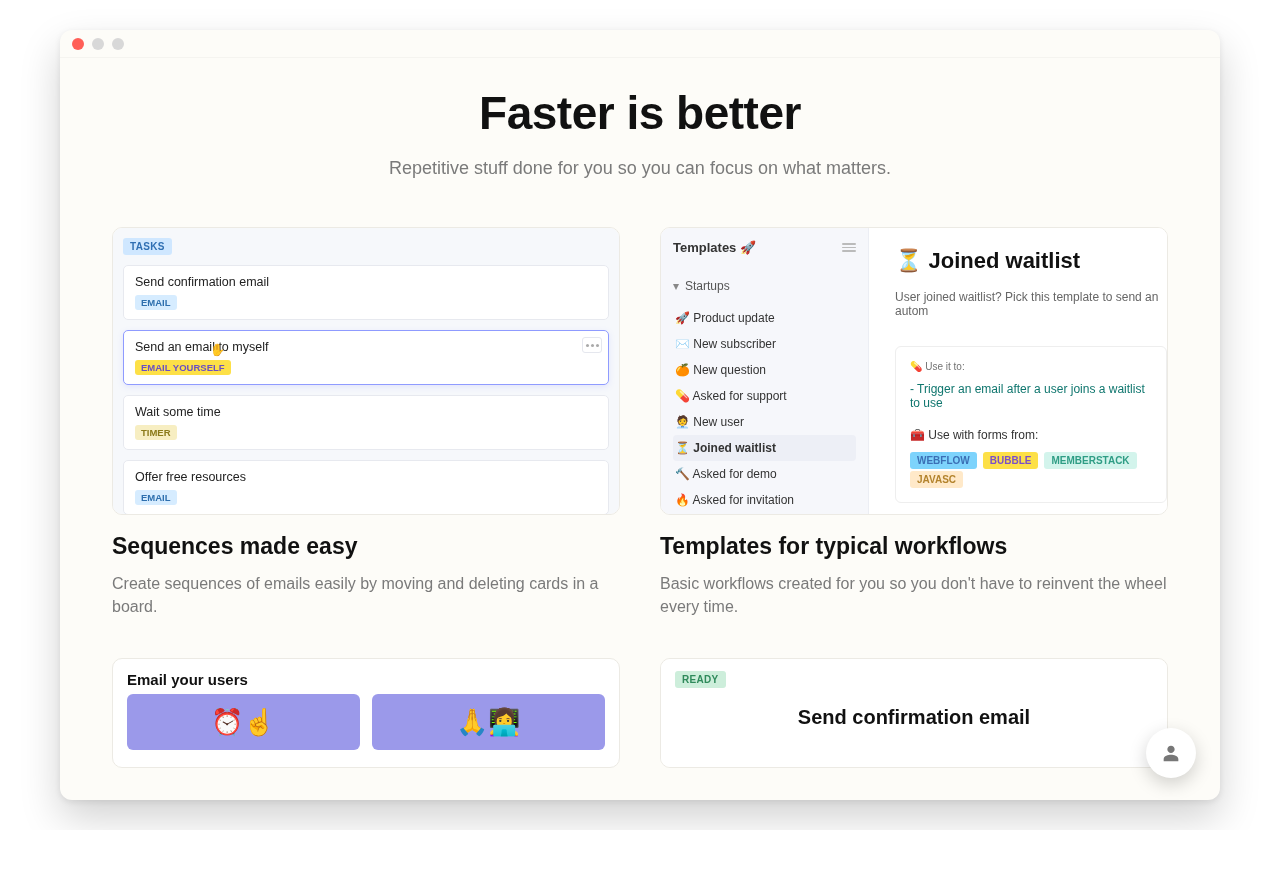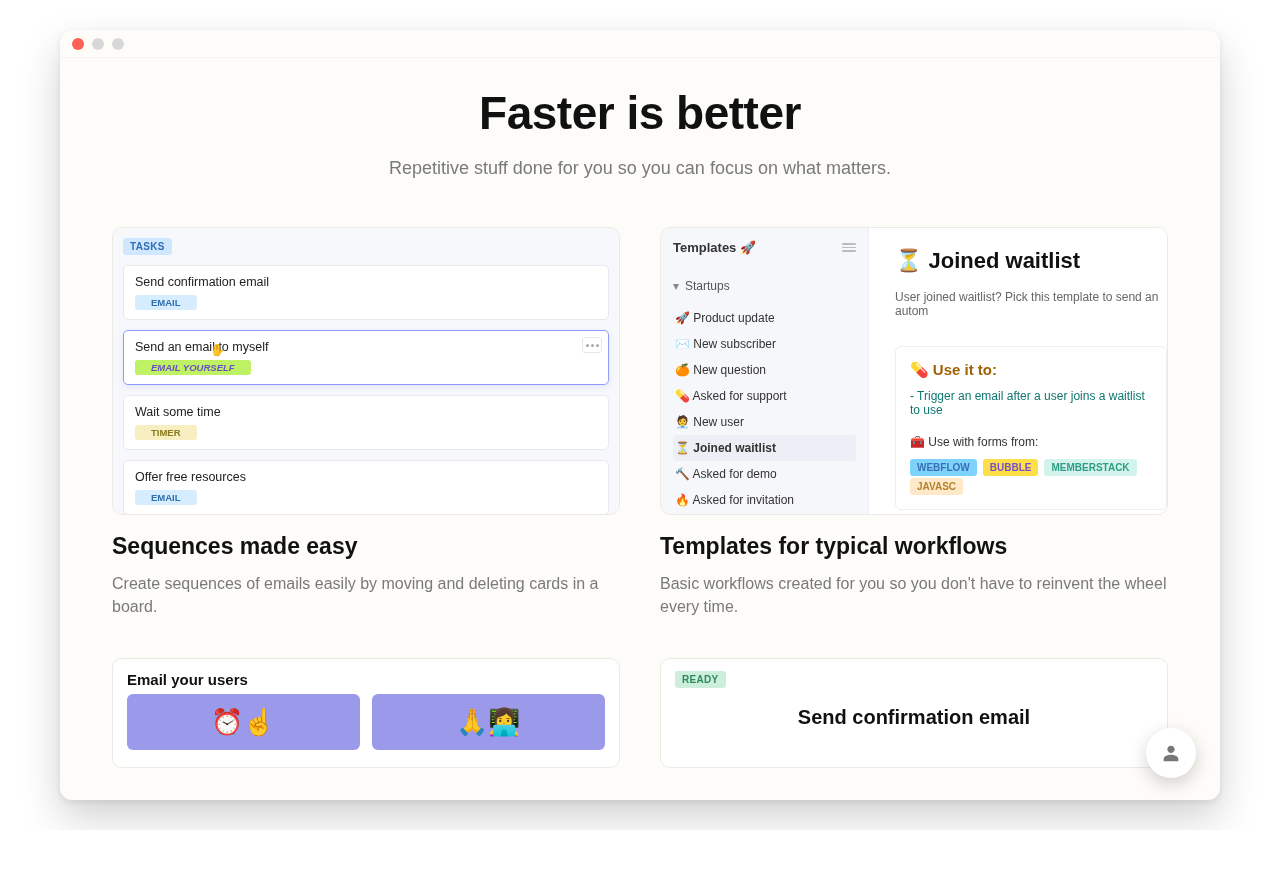--- a/index.html
+++ b/index.html
@@ -97,24 +97,24 @@
   }
   .pill-tasks { background: #cfe7ff; color: #2f6fb3; }
   .task-card {
     background: #fff; border: 1px solid #e7e9ef; border-radius: 5px;
     padding: 9px 11px; margin-top: 10px; position: relative;
   }
   .task-card.sel { border: 1.5px solid #8f9bff; box-shadow: 0 2px 6px rgba(120,130,255,0.15); }
   .task-title { font-size: 12.5px; color: #222; }
   .badge {
     display: inline-block; font-size: 9.5px; font-weight: 700;
-    padding: 2px 16px; border-radius: 3px; margin-top: 6px;
+    padding: 2px 6px; border-radius: 3px; margin-top: 6px;
   }
   .b-email { background: #d6ecff; color: #2e6fae; }
-  .b-self  { background: #bef264; color: #6a4fc3; font-style: italic; }
+  .b-self  { background: #fde047; color: #6a4fc3; }
   .b-timer { background: #f7eec2; color: #8b7a1a; }
   .kebab { position: absolute; top: 6px; right: 6px; width: 20px; height: 16px;
            border: 1px solid #e5e7ee; border-radius: 3px; display:flex; align-items:center; justify-content:center; }
   .kebab span { width: 3px; height: 3px; background: #aaa; border-radius: 50%; margin: 0 1px; }
   .cursor { position:absolute; font-size:12px; }
 
   
   .tpl-wrap { display:flex; height:100%; }
   .tpl-side {
     width: 208px; background: #f6f7fb; border-right: 1px solid #eceef4;
@@ -125,21 +125,21 @@
   .tpl-ham i { display:block; width:14px; height:1.5px; background:#bbb; border-radius:1px; }
   .tpl-group { margin-top: 24px; font-size: 12px; color:#555; }
   .tpl-group .chev { display:inline-block; margin-right:6px; color:#888; transform: rotate(0deg); }
   .tpl-list { margin-top: 12px; }
   .tpl-item { padding: 6px 2px; font-size: 12px; color:#333; cursor:pointer; border-radius:4px; }
   .tpl-item.active { background:#edeff6; font-weight:600; }
   .tpl-main { flex:1; background:#fff; padding: 20px 0 0 26px; overflow:hidden; }
   .tpl-title { font-size: 22px; font-weight:800; color:#111; }
   .tpl-sub { font-size: 12px; color:#666; margin-top: 16px; }
   .tpl-box { margin-top: 28px; border:1px solid #eee; border-radius:6px; padding: 14px 14px; }
-  .tpl-box-h { font-size:15px; color:#a16207; font-weight:700; }
+  .tpl-box-h { font-size:10px; color:#737373; font-weight:400; }
   .tpl-box-line { font-size:12px; color:#0f766e; margin-top:10px; }
   .tpl-forms { font-size:12px; color:#333; margin-top:18px; }
   .tagrow { margin-top:8px; }
   .tag { display:inline-block; font-size:10px; font-weight:700; padding:3px 7px; border-radius:3px; margin-right:6px; }
   .t-web { background:#7dd3fc; color:#3b6fb5; }
   .t-bub { background:#fde047; color:#7a4fc9; }
   .t-mem { background:#d3f4ec; color:#2f9d85; }
   .t-js  { background:#ffe9c9; color:#b3832c; }
 
   

